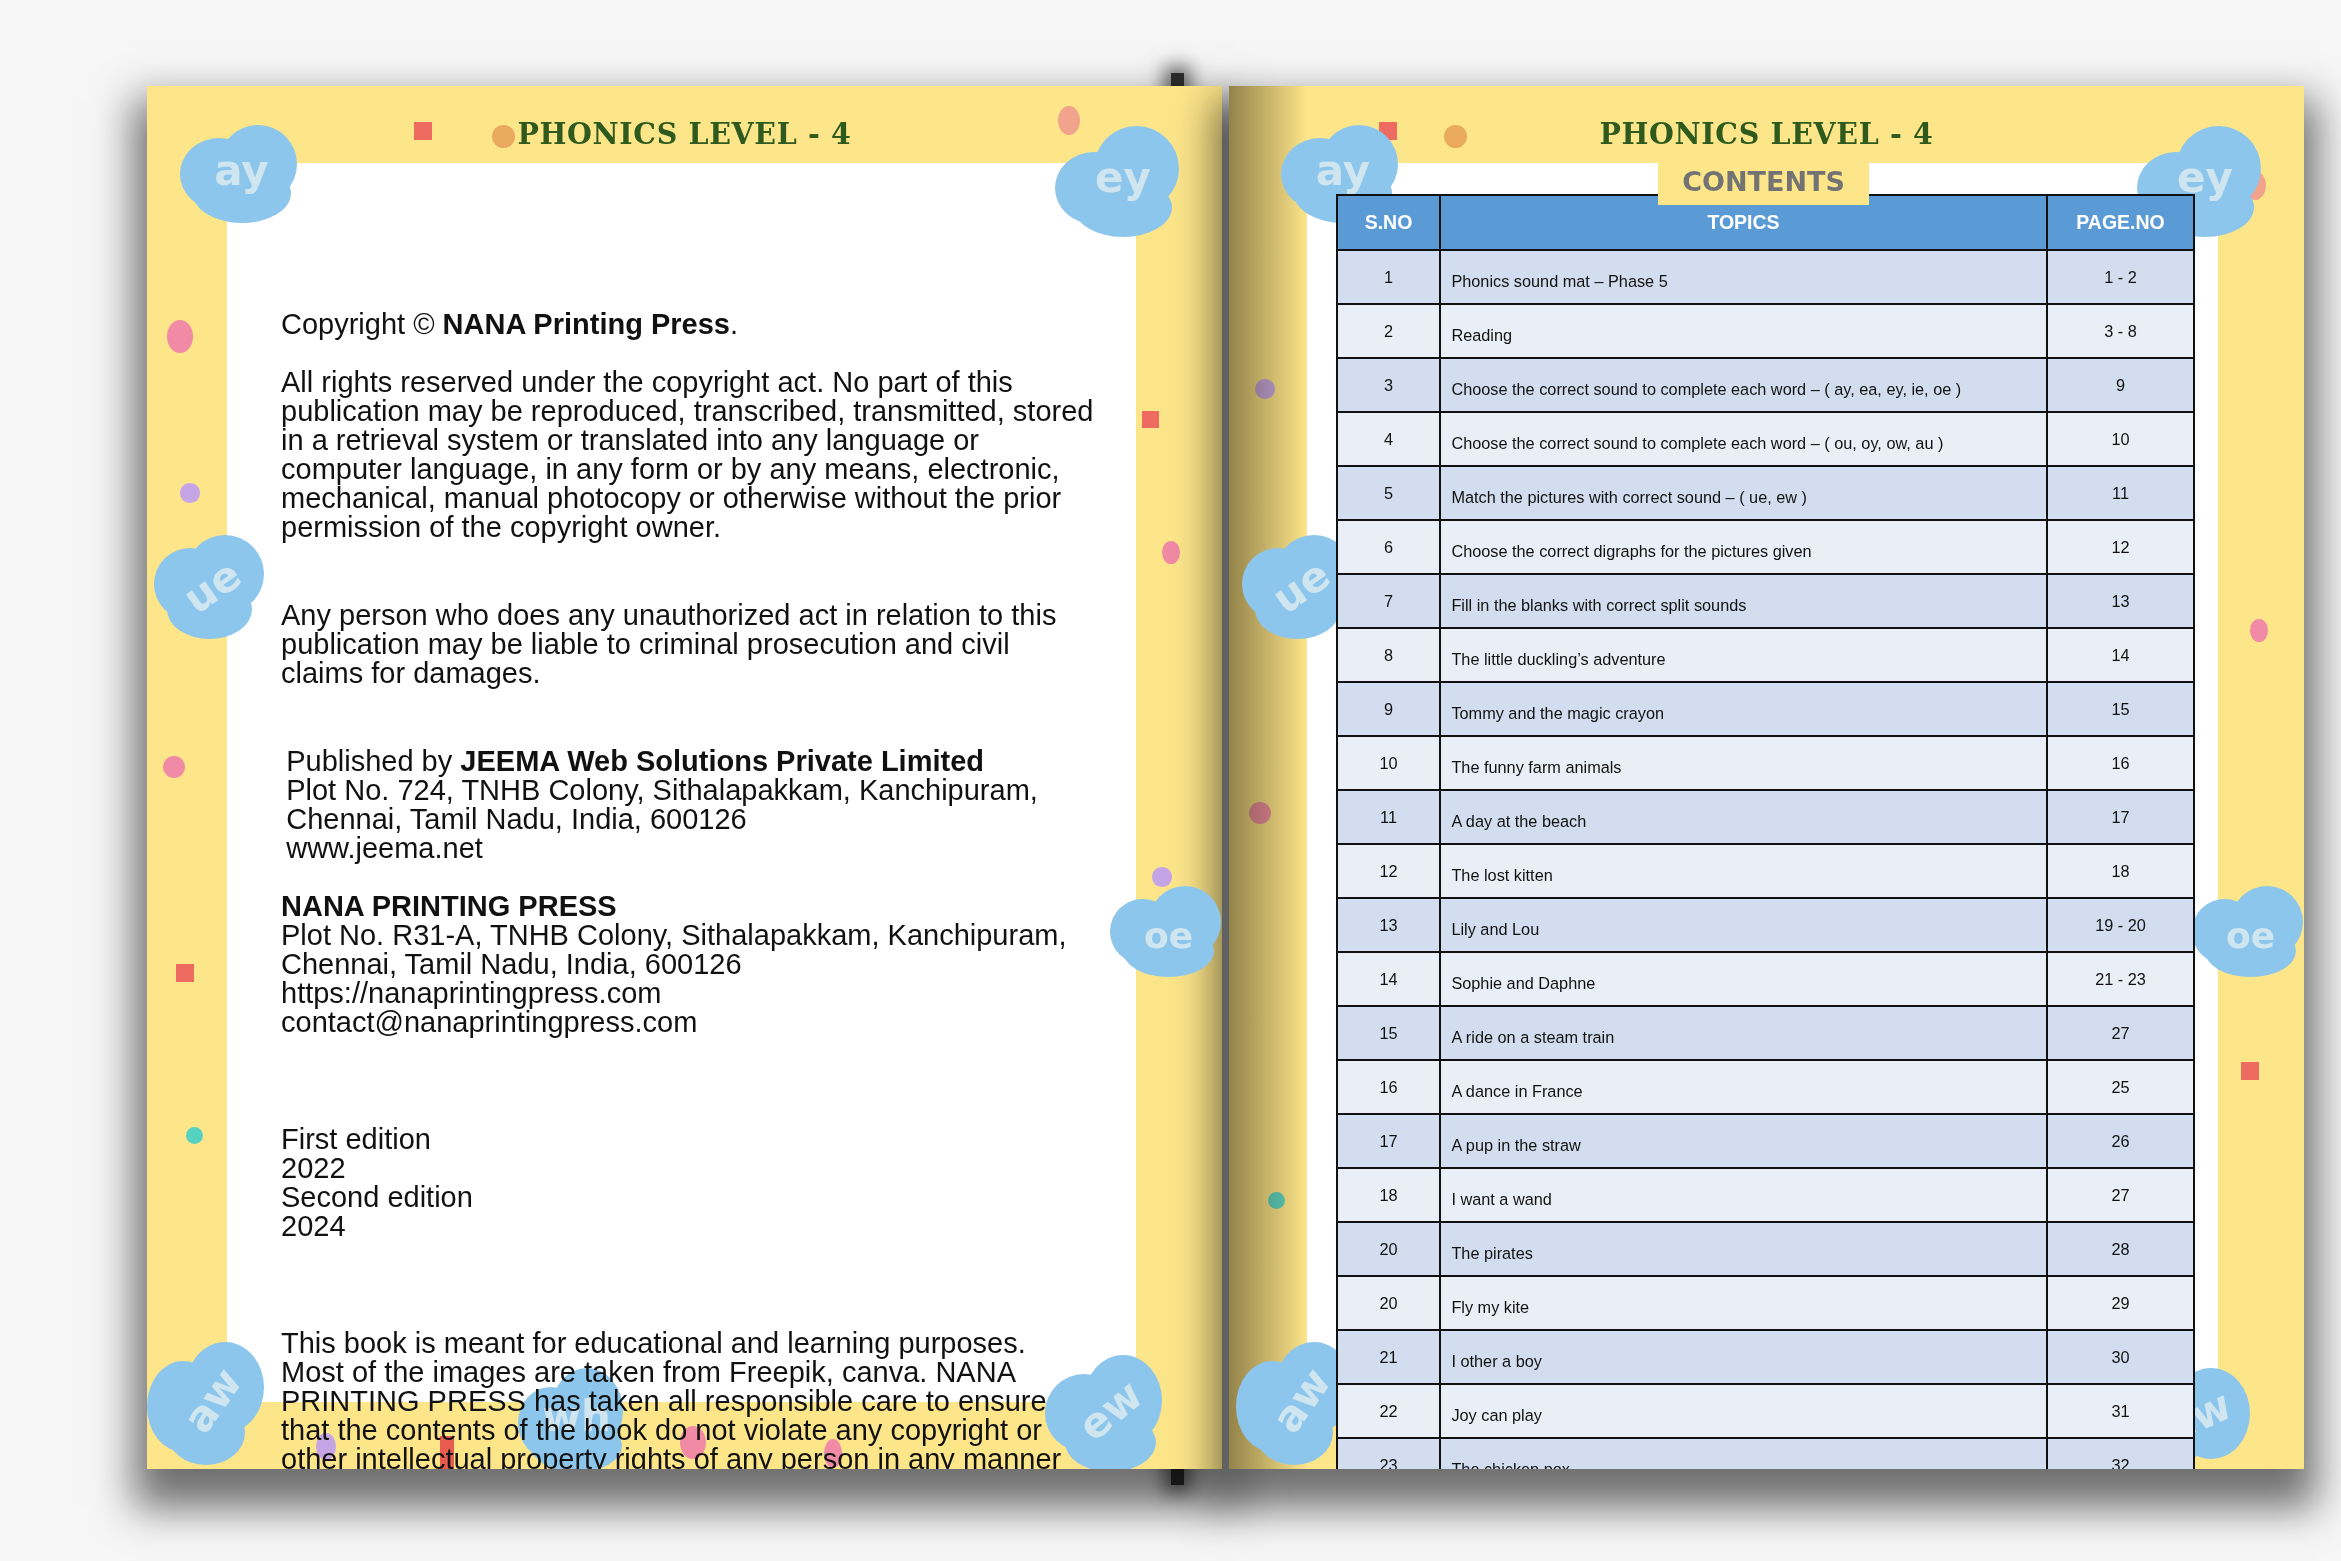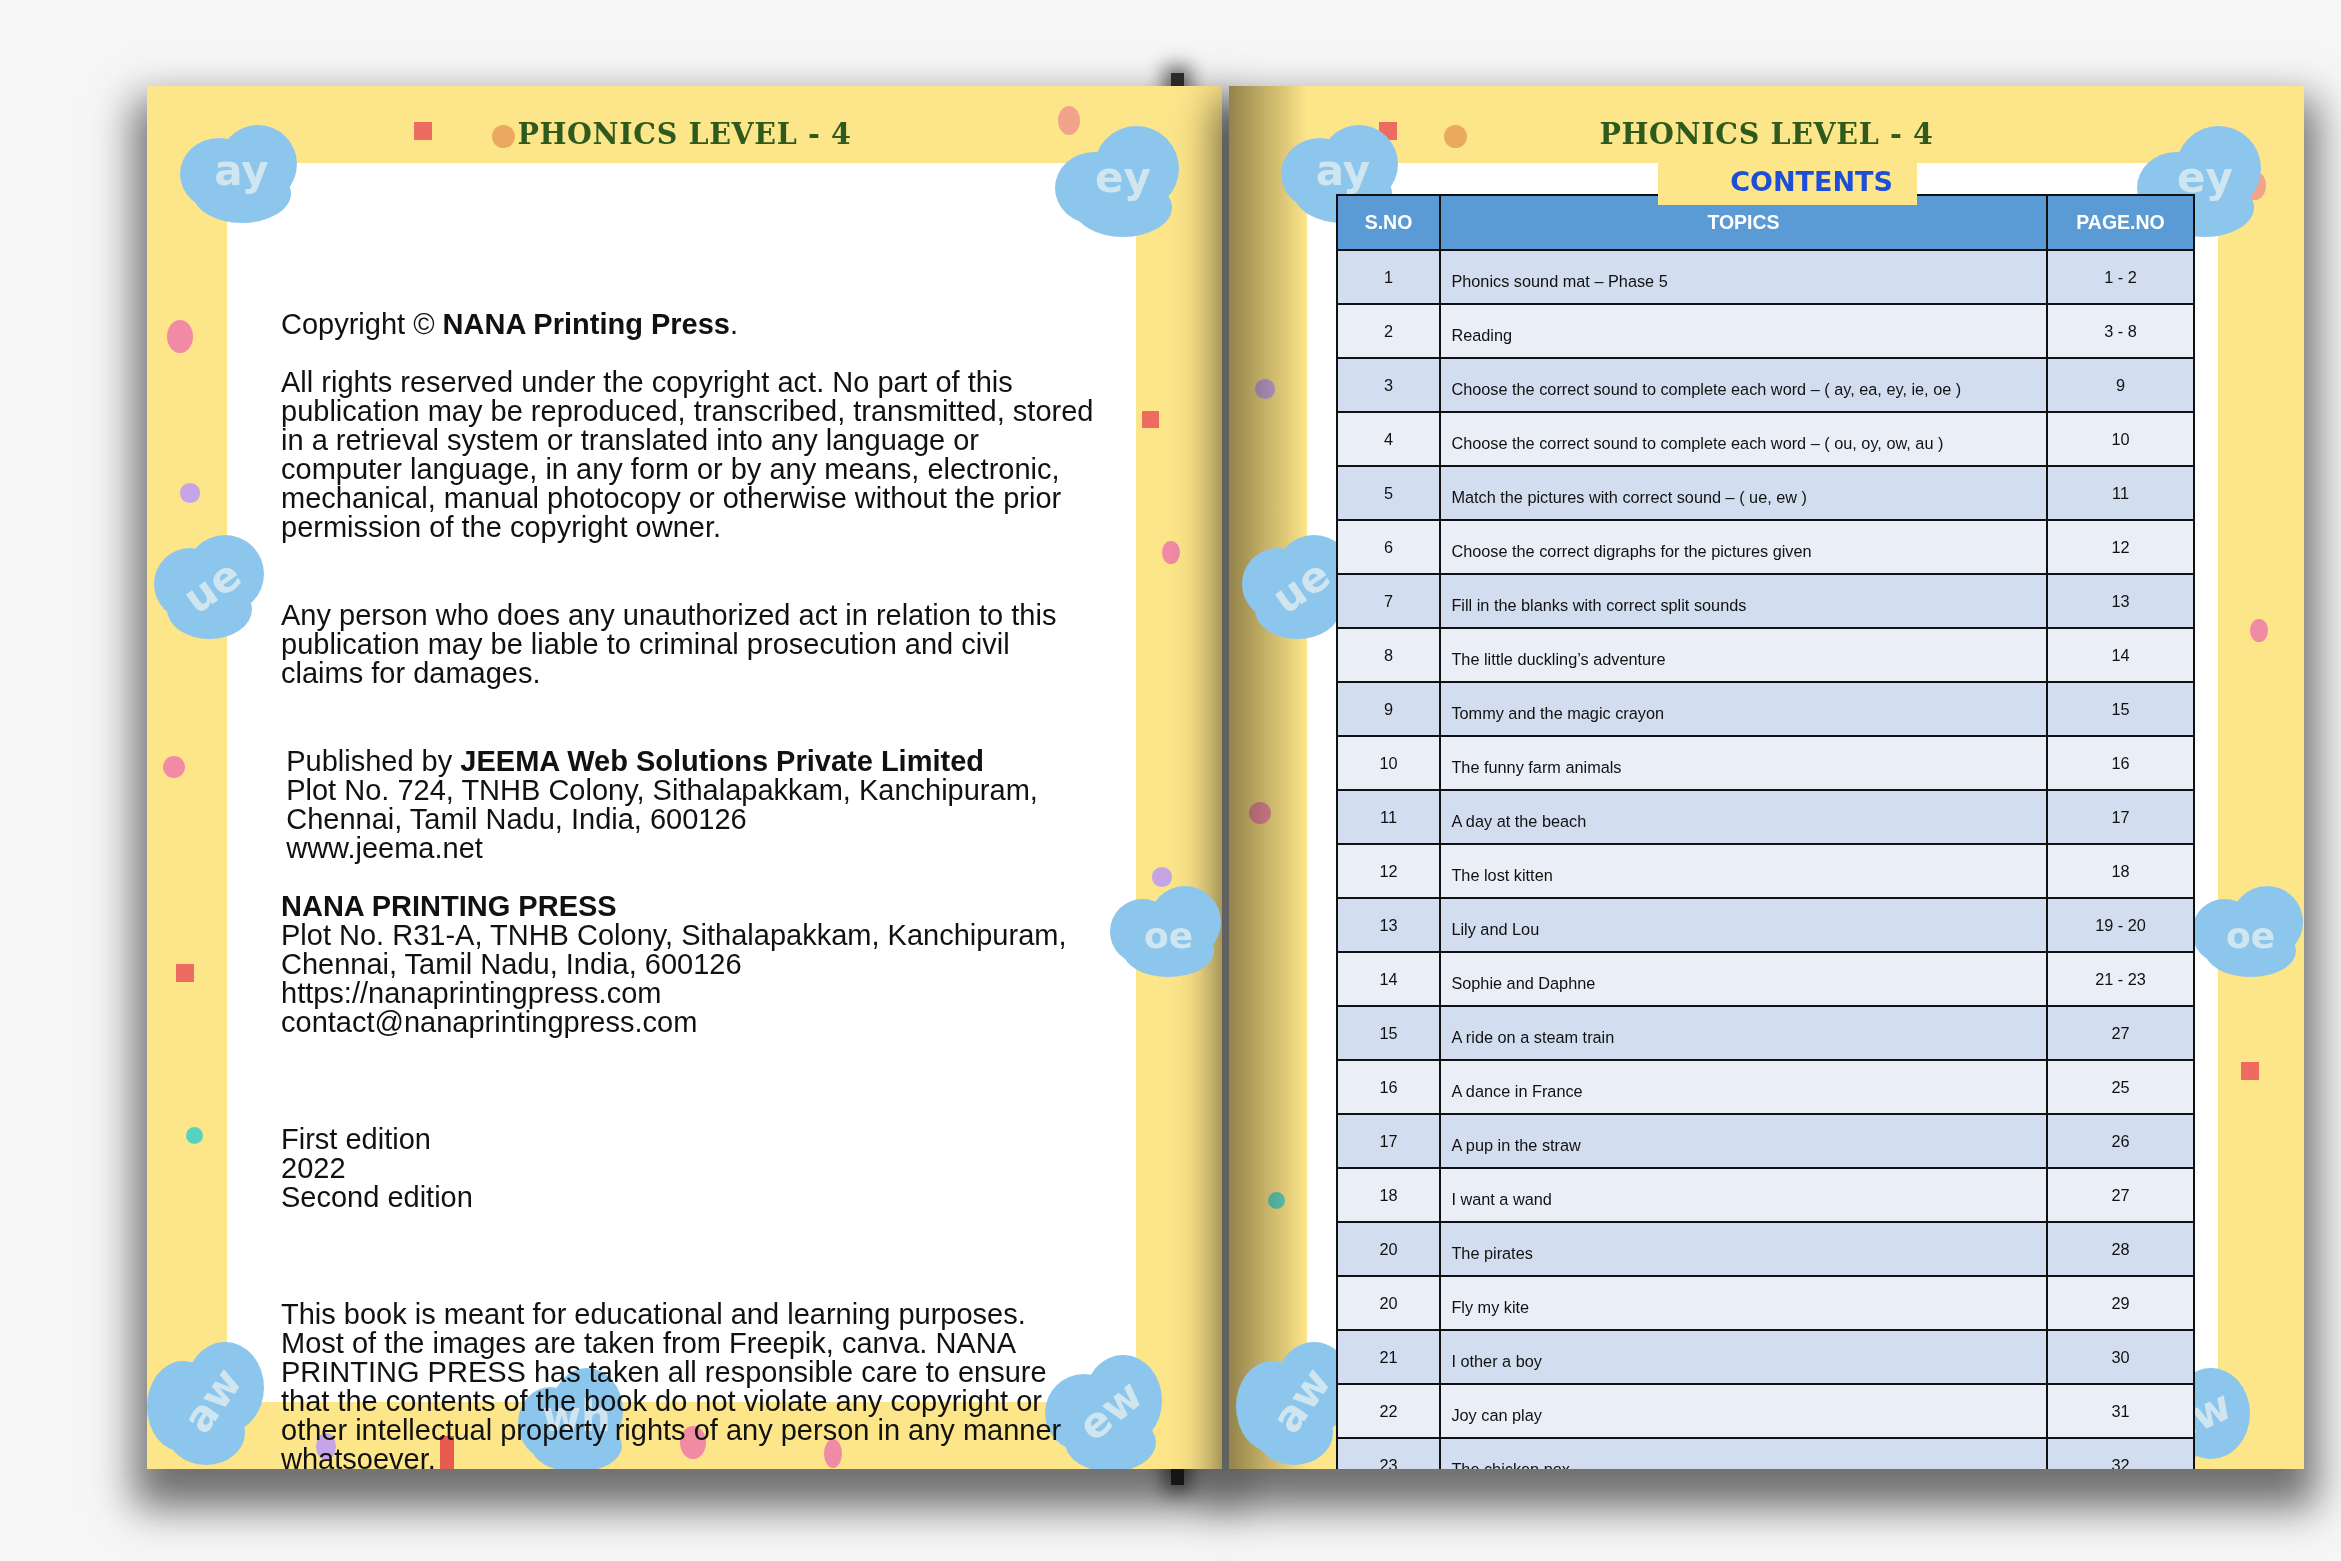--- a/index.html
+++ b/index.html
@@ -14,21 +14,21 @@
   .title { position:absolute; top:30px; left:0; width:100%; text-align:center; font-family:"DejaVu Serif", serif; font-weight:bold; font-size:30px; color:#2f5a1e; letter-spacing:0.7px; z-index:4; transform:scaleX(0.95); }
   .inner { position:absolute; background:#ffffff; z-index:2; }
   .left .inner { left:80px; top:77px; width:909px; height:1239px; }
   .right .inner { left:78px; top:77px; width:911px; height:1239px; }
   .cloud { position:absolute; width:150px; height:117px; z-index:5; }
   .cloud .blob { position:absolute; background:#8cc6ec; border-radius:50%; }
   .cloud .lbl { position:absolute; left:0; top:0; width:100%; height:100%; display:flex; align-items:center; justify-content:center; font-family:"DejaVu Sans", sans-serif; font-size:42px; color:#cfe5f0; font-weight:bold; }
   .copy { position:absolute; left:134px; top:137px; width:846px; font-family:"Liberation Sans", sans-serif; font-size:29px; line-height:29px; color:#111; z-index:6; }
   .copy p { margin:0; }
   .copy b { font-weight:bold; }
-  .contents-tab { position:absolute; left:429px; top:72px; width:211px; height:47px; background:#fde58a; z-index:7; display:flex; align-items:center; justify-content:center; font-family:"DejaVu Sans", sans-serif; font-size:27px; font-weight:bold; color:#1d4ed8;padding-left:48px; }
+  .contents-tab { position:absolute; left:429px; top:72px; width:211px; height:47px; background:#fde58a; z-index:7; display:flex; align-items:center; justify-content:center; font-family:"DejaVu Sans", sans-serif; font-size:27px; font-weight:bold; color:#737373; }
   table.toc { position:absolute; left:107px; top:108px; width:859px; border-collapse:collapse; z-index:6; font-family:Liberation Sans, sans-serif; }
   table.toc th { background:#5b9bd5; color:#fff; font-size:19.5px; font-weight:bold; height:51px; border:2px solid #111; text-align:center; }
   table.toc td { height:42px; border:2px solid #111; font-size:16.3px; color:#111; }
   table.toc tr:nth-child(odd) td { background:#d2deef; }
   table.toc tr:nth-child(even) td { background:#eaeff7; }
   td.sno { width:99px; text-align:center; }
   td.topic { padding-left:10.4px; padding-top:9px; }
   td.pg { width:143px; text-align:center; font-size:19px; }
 </style>
 </head>
@@ -113,20 +113,21 @@
       <p><b>NANA PRINTING PRESS</b></p>
       <p>Plot No. R31-A, TNHB Colony, Sithalapakkam, Kanchipuram,</p>
       <p>Chennai, Tamil Nadu, India, 600126</p>
       <p>https://nanaprintingpress.com</p>
       <p>contact@nanaprintingpress.com</p>
     </div>
     <div style="margin-top:88px;">
       <p>First edition</p>
       <p>2022</p>
       <p>Second edition</p>
+      <p>2024</p>
     </div>
     <p style="margin-top:88px;width:813px;">This book is meant for educational and learning purposes. Most of the images are taken from Freepik, canva. NANA PRINTING PRESS has taken all responsible care to ensure that the contents of the book do not violate any copyright or other intellectual property rights of any person in any manner whatsoever.</p>
   </div>
 </div>
 
 <div class="page right">
   <div class="gutter"></div>
   <div class="dot" style="left:215px;top:39px;width:23.4px;height:23.4px;background:#e9a95f;"></div>
   <div class="sq" style="left:150px;top:36px;width:18px;height:18px;background:#ee6b62;"></div>
   <div class="dot" style="left:1015px;top:85px;width:22px;height:29px;background:#f2a38c;"></div>

